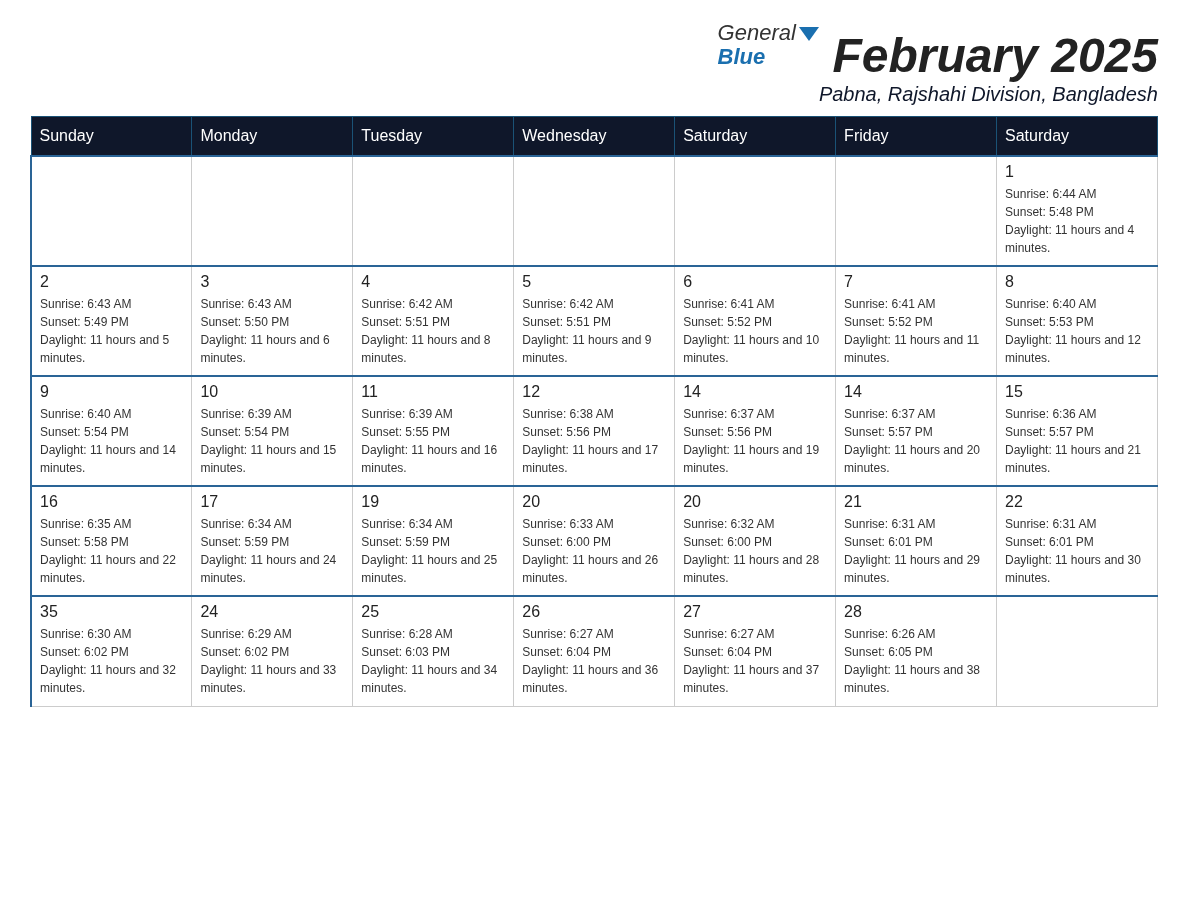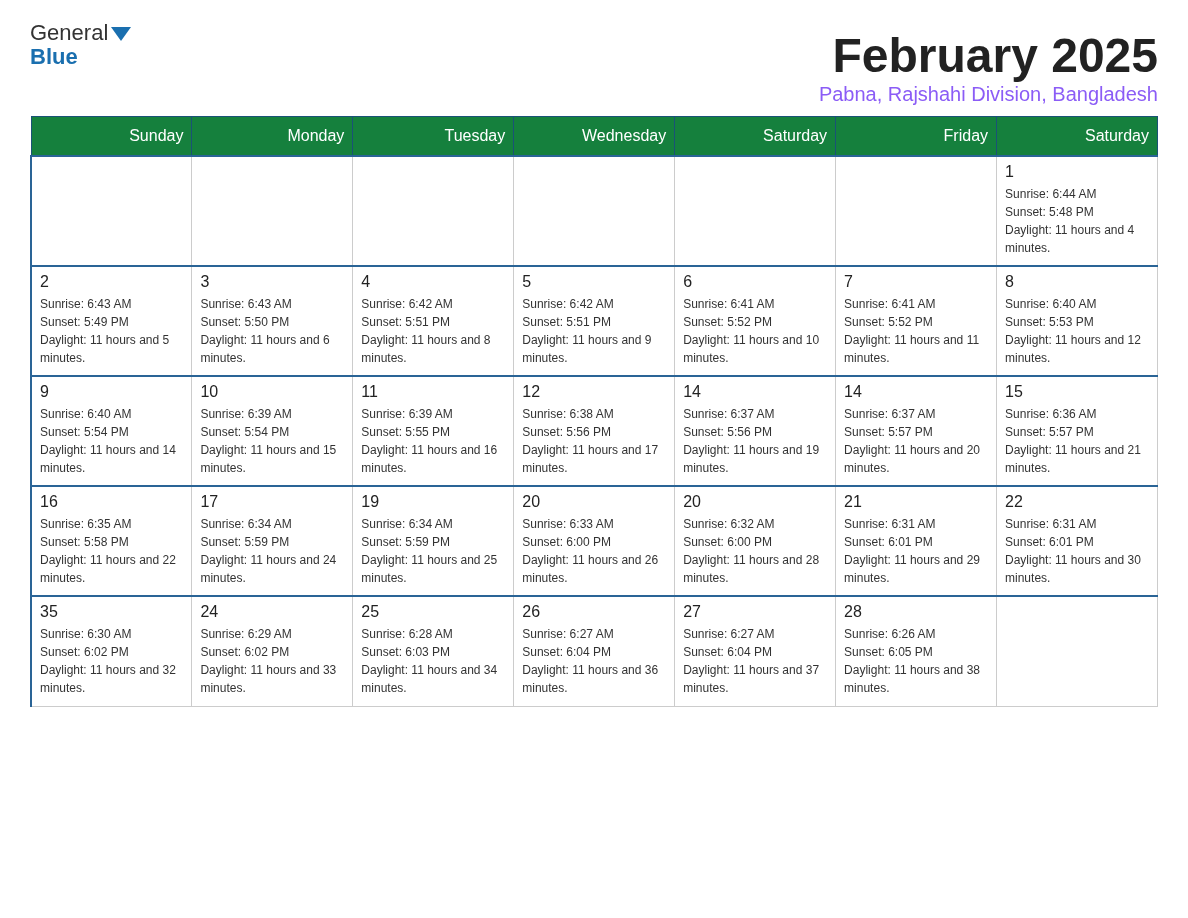--- a/index.html
+++ b/index.html
@@ -5,23 +5,24 @@
     * { box-sizing: border-box; margin: 0; padding: 0; }
     body {
       font-family: Arial, sans-serif;
       background: #fff;
       padding: 20px 30px;
       width: 1188px;
       min-height: 918px;
     }
     .header {
       display: flex;
-      justify-content: space-between;
+      justify-content: flex-end;
       align-items: flex-start;
       margin-bottom: 10px;
+      font-style: italic;
     }
     .logo {
       display: flex;
       align-items: center;
       gap: 0;
     }
     .logo-text {
       font-size: 22px;
       font-weight: normal;
       color: #333;
@@ -31,32 +32,32 @@
       margin-top: 8px;
     }
     .title-area h1 {
       font-size: 48px;
       font-weight: bold;
       color: #222;
     }
     .title-area h2 {
       font-size: 20px;
       font-weight: normal;
-      color: #8b5cf6;
+      color: #0f172a;
     }
     .calendar {
       width: 100%;
       border-collapse: collapse;
       border: 1px solid #aaa;
     }
     .calendar thead tr th {
-      background-color: #15803d;
+      background-color: #0f172a;
       color: #fff;
       padding: 10px 8px;
-      text-align: right;
+      text-align: left;
       font-size: 16px;
       font-weight: normal;
       border: 1px solid #1a5276;
     }
     .calendar tbody tr td {
       vertical-align: top;
       padding: 6px 8px;
       border: 1px solid #ccc;
       font-size: 12.5px;
       color: #333;

